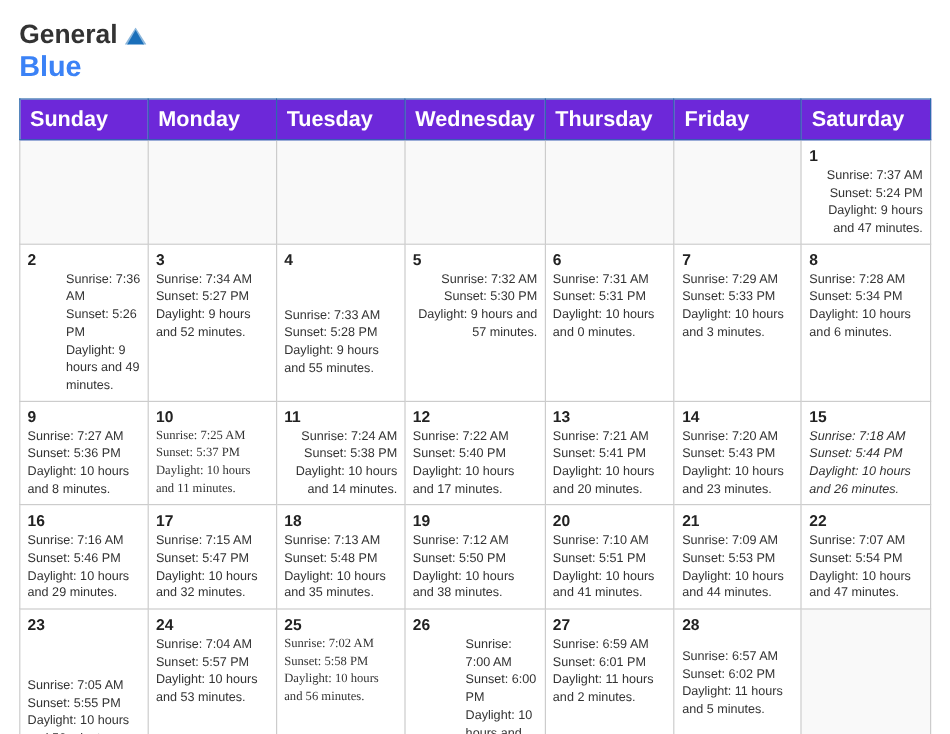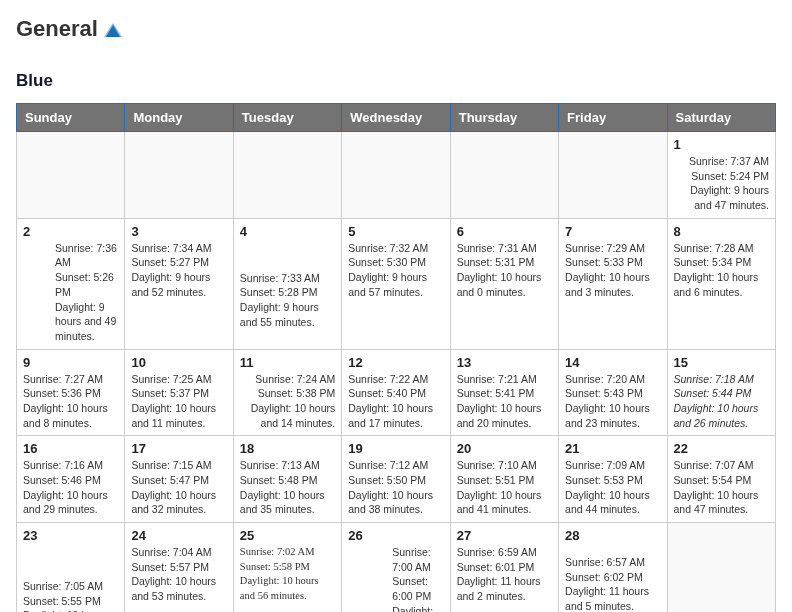--- a/index.html
+++ b/index.html
@@ -13,21 +13,20 @@
     .header {
       display: flex;
       align-items: flex-start;
       justify-content: space-between;
       margin-bottom: 12px;
     }
     .logo {
       display: flex;
       flex-direction: column;
       align-items: flex-start;
-      gap: 29px;
     }
     .logo-row {
       display: flex;
       align-items: center;
     }
     .title-area {
       text-align: right;
     }
     .title-area h1 {
       font-size: 32px;
@@ -38,23 +37,23 @@
       font-size: 16px;
       font-weight: normal;
       color: #555;
     }
     .calendar {
       width: 100%;
       border-collapse: collapse;
       border: 1px solid #ccc;
     }
     .calendar th {
-      background-color: #737373;
+      background-color: #6d28d9;
       color: #fff;
-      font-size: 13px;
+      font-size: 18px;
       font-weight: bold;
       padding: 6px 8px;
       text-align: left;
       border: 1px solid #2d6aad;
     }
     .calendar td {
       width: calc(100% / 7);
       vertical-align: top;
       padding: 5px 6px;
       border: 1px solid #ccc;
@@ -87,21 +86,21 @@
     <div class="logo-row">
       <div>
         <span style="font-size:22px;font-weight:bold;color:#333;">General</span>
         <svg width="18" height="18" viewBox="0 0 18 18" style="vertical-align:middle;margin-left:2px;">
           <polygon points="2,14 9,2 16,14" fill="#1a6fba"></polygon>
           <polygon points="9,6 15,14 18,14 9,0 0,14 3,14" fill="#1a6fba" opacity="0.5"></polygon>
         </svg>
       </div>
     </div>
     <div>
-      <span style="font-size:17px;font-weight:bold;color:#0f172a;">Blue</span>
+      <span style="font-size:24px;font-weight:bold;color:#3b82f6;">Blue</span>
     </div>
   </div>
   <div class="title-area">
     <h1></h1>
     <h2></h2>
   </div>
 </div>
 
 <table class="calendar">
   <thead>
@@ -144,21 +143,21 @@
 Daylight: 9 hours and 52 minutes.</div>
         </td>
         <td>
           <span class="day-number">4</span>
           <div class="day-info" style="white-space: pre-line; margin-top: 32px;">Sunrise: 7:33 AM
 Sunset: 5:28 PM
 Daylight: 9 hours and 55 minutes.</div>
         </td>
         <td>
           <span class="day-number">5</span>
-          <div class="day-info" style="white-space: pre-line;">Sunrise: 7:32 AM
+          <div class="day-info" style="white-space: pre-line; text-align: right;">Sunrise: 7:32 AM
 Sunset: 5:30 PM
 Daylight: 9 hours and 57 minutes.</div>
         </td>
         <td>
           <span class="day-number">6</span>
           <div class="day-info" style="white-space: pre-line;">Sunrise: 7:31 AM
 Sunset: 5:31 PM
 Daylight: 10 hours and 0 minutes.</div>
         </td>
         <td>
@@ -176,21 +175,21 @@
       </tr>
       <tr>
         <td>
           <span class="day-number">9</span>
           <div class="day-info" style="white-space: pre-line;">Sunrise: 7:27 AM
 Sunset: 5:36 PM
 Daylight: 10 hours and 8 minutes.</div>
         </td>
         <td>
           <span class="day-number">10</span>
-          <div class="day-info" style="white-space: pre-line;">Sunrise: 7:25 AM
+          <div class="day-info" style="white-space: pre-line; font-family: Liberation Serif, serif;">Sunrise: 7:25 AM
 Sunset: 5:37 PM
 Daylight: 10 hours and 11 minutes.</div>
         </td>
         <td>
           <span class="day-number">11</span>
           <div class="day-info" style="white-space: pre-line; text-align: right;">Sunrise: 7:24 AM
 Sunset: 5:38 PM
 Daylight: 10 hours and 14 minutes.</div>
         </td>
         <td>

